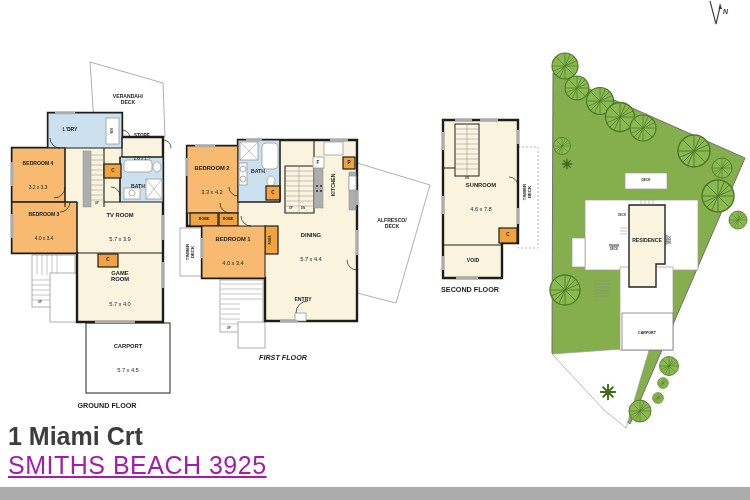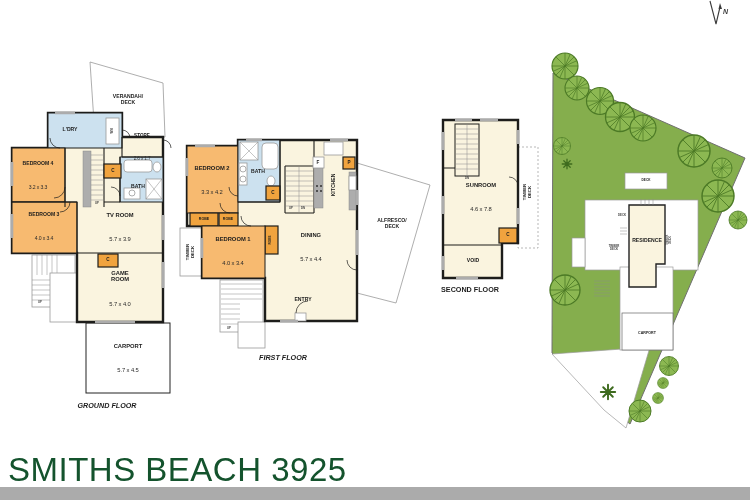--- a/index.html
+++ b/index.html
@@ -29,21 +29,21 @@
   .compass{stroke:#3a3a3a;stroke-width:1.1;fill:none;}
   
   .lbl{position:absolute;transform:translate(-50%,-50%);text-align:center;color:#1c1c1c;
        font-weight:700;white-space:pre-line;line-height:1.12;}
   .rot{transform:translate(-50%,-50%) rotate(-90deg);}
   .rdims{font-weight:400;font-size:80%;color:#2b2b2b;letter-spacing:-.1px;}
   .fs3{font-size:3.1px;}.fs35{font-size:3.6px;}.fs4{font-size:4.3px;}.fs45{font-size:4.6px;}
   .fs5{font-size:5.1px;}.fs6{font-size:5.8px;}.fs7{font-size:7.2px;}
   .tiny{font-size:2.8px;color:#444;}
   .title1{position:absolute;left:8px;top:422px;font-size:25px;font-weight:700;color:#3d3d3d;}
-  .title2{position:absolute;left:8px;top:451px;font-size:33px;font-weight:400;color:#14532d;letter-spacing:.5px;}
+  .title2{position:absolute;left:8px;top:451px;font-size:25px;font-weight:400;color:#a21caf;letter-spacing:.5px;text-decoration:underline;}
   .footerbar{position:absolute;left:0;top:487px;width:750px;height:13px;background:var(--footer-bar);}
   .brandwrap{position:absolute;left:598px;top:487px;height:13px;}
   .nlabel{position:absolute;left:723px;top:8px;font-size:7px;font-style:italic;color:#3a3a3a;font-weight:700;}
 </style>
 </head>
 <body>
 
 <div class="stage">
 
 <svg width="750" height="500" viewBox="0 0 750 500">
@@ -201,21 +201,21 @@
   <div class="rdims fs6">5.7 x 4.0</div>
 </div>
 <div class="lbl" style="left:128px;top:358px;">
   <div class="fs6">CARPORT</div>
   <div class="rdims fs6">5.7 x 4.5</div>
 </div>
 <div class="lbl fs45" style="left:113px;top:171px;">C</div>
 <div class="lbl fs45" style="left:108px;top:260px;">C</div>
 <div class="lbl tiny" style="left:97px;top:204px;">UP</div>
 <div class="lbl tiny" style="left:40px;top:303px;">UP</div>
-<div class="lbl fs7" style="left:107px;top:406px;font-style:italic;">GROUND FLOOR</div>
+<div class="lbl fs7" style="left:107px;top:406px;">GROUND FLOOR</div>
 
 <div class="lbl" style="left:212px;top:180px;">
   <div class="fs6">BEDROOM 2</div>
   <div class="rdims fs6">3.3 x 4.2</div>
 </div>
 <div class="lbl fs5" style="left:258px;top:172px;">BATH</div>
 <div class="lbl fs5 rot" style="left:334px;top:185px;">KITCHEN</div>
 <div class="lbl fs45" style="left:318px;top:163px;">F</div>
 <div class="lbl fs45" style="left:349px;top:163px;">P</div>
 <div class="lbl fs45" style="left:273px;top:193px;">C</div>
@@ -255,20 +255,21 @@
 <div class="lbl fs3" style="left:646px;top:181px;">DECK</div>
 <div class="lbl tiny" style="left:622px;top:216px;">DECK</div>
 <div class="lbl tiny" style="left:614px;top:248px;">TIMBER
 DECK</div>
 <div class="lbl tiny rot" style="left:669px;top:240px;">TIMBER
 DECK</div>
 <div class="lbl fs35" style="left:647px;top:333px;">CARPORT</div>
 
 <div class="nlabel">N</div>
 
+<div class="title1">1 Miami Crt</div>
 <div class="title2">SMITHS BEACH 3925</div>
 
 <div class="footerbar">
 
   <div class="brandwrap">
     
     
     
   </div>
 </div>

